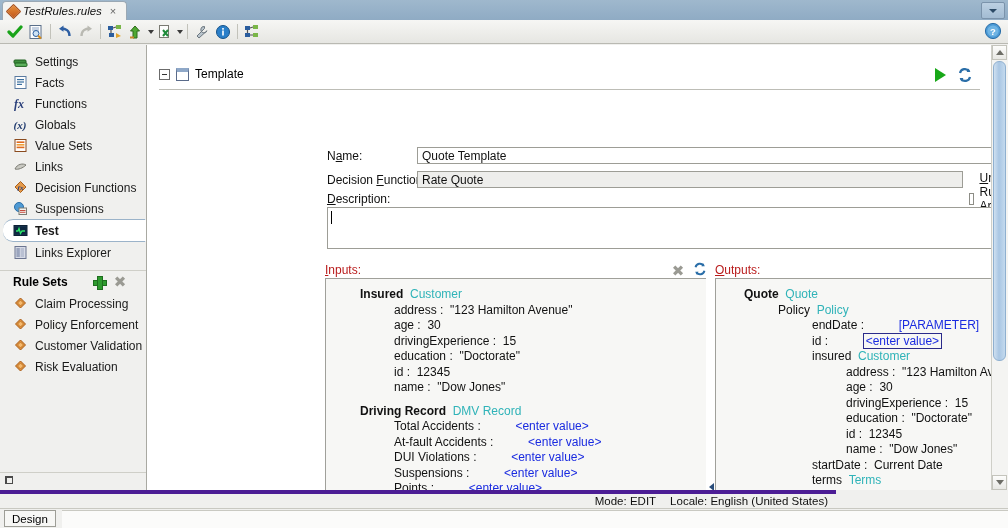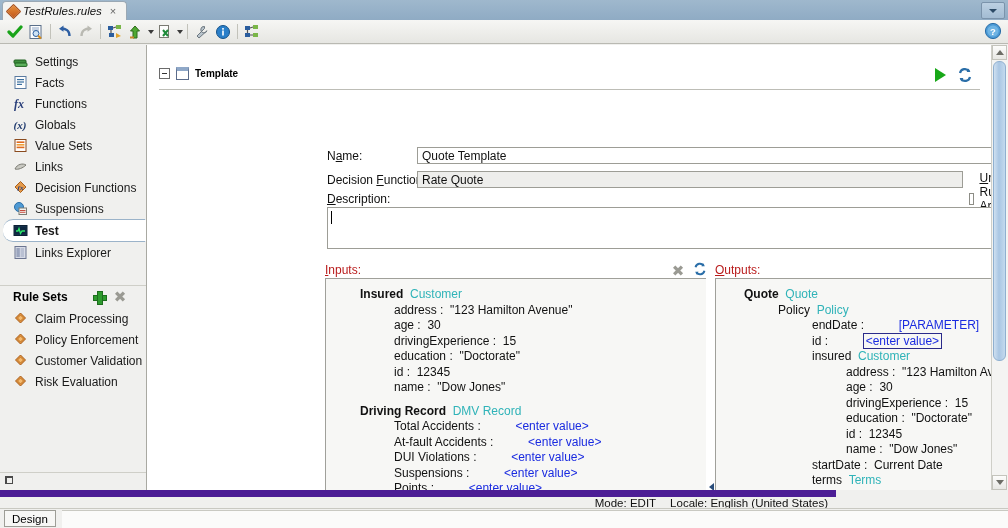--- a/index.html
+++ b/index.html
@@ -83,21 +83,21 @@
     background:#ffffff;
     border-top:1px solid #9bb3c9;border-bottom:1px solid #9bb3c9;
     border-right:1px solid #ffffff;
     border-top-left-radius:10px;border-bottom-left-radius:10px;
     font-weight:bold;
     margin-left:3px;padding-left:10px;
   }
   .nav-ico{width:15px;height:15px;flex:0 0 auto;display:flex;justify-content:center;}
 
   .rs-header{
-    margin-top:22px;height:22px;display:flex;align-items:center;
+    margin-top:7px;height:22px;display:flex;align-items:center;
     padding-left:13px;gap:6px;
     border-top:1px solid #cfcfc8;
   }
   .rs-title{font-weight:bold;font-size:12px;flex:1;}
   .rs-plus{width:14px;height:14px;cursor:pointer;position:relative;}
   .rs-plus:before,.rs-plus:after{
     content:"";position:absolute;background:#2e9b2e;border:1px solid #1e6e1e;
   }
   .rs-plus:before{left:1px;top:5px;width:12px;height:4px;}
   .rs-plus:after{left:5px;top:1px;width:4px;height:12px;}
@@ -130,21 +130,21 @@
   }
   .expander{
     width:9px;height:9px;border:1px solid #6b6b6b;background:#fff;
     display:flex;align-items:center;justify-content:center;cursor:pointer;
   }
   .expander:after{content:"";width:5px;height:1px;background:#333;}
   .sec-icon{
     width:13px;height:13px;border:1px solid #5a6b8a;background:#fff;
     border-top-width:4px;border-top-color:#8fa8c8;box-sizing:border-box;
   }
-  .sec-title{font-weight:bold;font-size:10px;}
+  .sec-title{font-weight:normal;font-size:12px;}
   .hrule{position:absolute;left:12px;top:44px;right:12px;height:1px;background:#bdbdb6;}
 
   .run-btn{
     position:absolute;right:44px;top:22px;width:16px;height:16px;cursor:pointer;
   }
   .run-btn:after{
     content:"";position:absolute;left:3px;top:1px;
     border-left:11px solid #18a818;border-top:7px solid transparent;border-bottom:7px solid transparent;
   }
   .sync-btn{position:absolute;right:18px;top:21px;width:18px;height:18px;cursor:pointer;}
@@ -226,21 +226,21 @@
   .vs-dn:after{content:"";border-left:4px solid transparent;border-right:4px solid transparent;border-top:5px solid #6d6d66;}
   .vs-thumb{
     position:absolute;left:1px;top:140px;width:13px;height:300px;
     background:linear-gradient(90deg,#cfe0f0,#a9c6e3 45%,#c4daee);
     border:1px solid #8fb0d0;border-radius:6px;box-sizing:border-box;cursor:pointer;
   }
 
   
   .statusbar{
     position:absolute;left:0;top:490px;width:836px;height:18px;
-    background:#f0f0ee;border-top:7px solid #4c1d95;
+    background:#f0f0ee;border-top:4px solid #4c1d95;
     display:flex;align-items:center;justify-content:flex-end;
     padding-right:8px;gap:14px;font-size:11.5px;color:#111;
     box-sizing:border-box;
   }
   
   .bottombar{
     position:absolute;left:0;top:508px;width:1008px;height:20px;
     background:#f0f0ee;border-top:1px solid #c9c9c2;
   }
   .design-tab{

